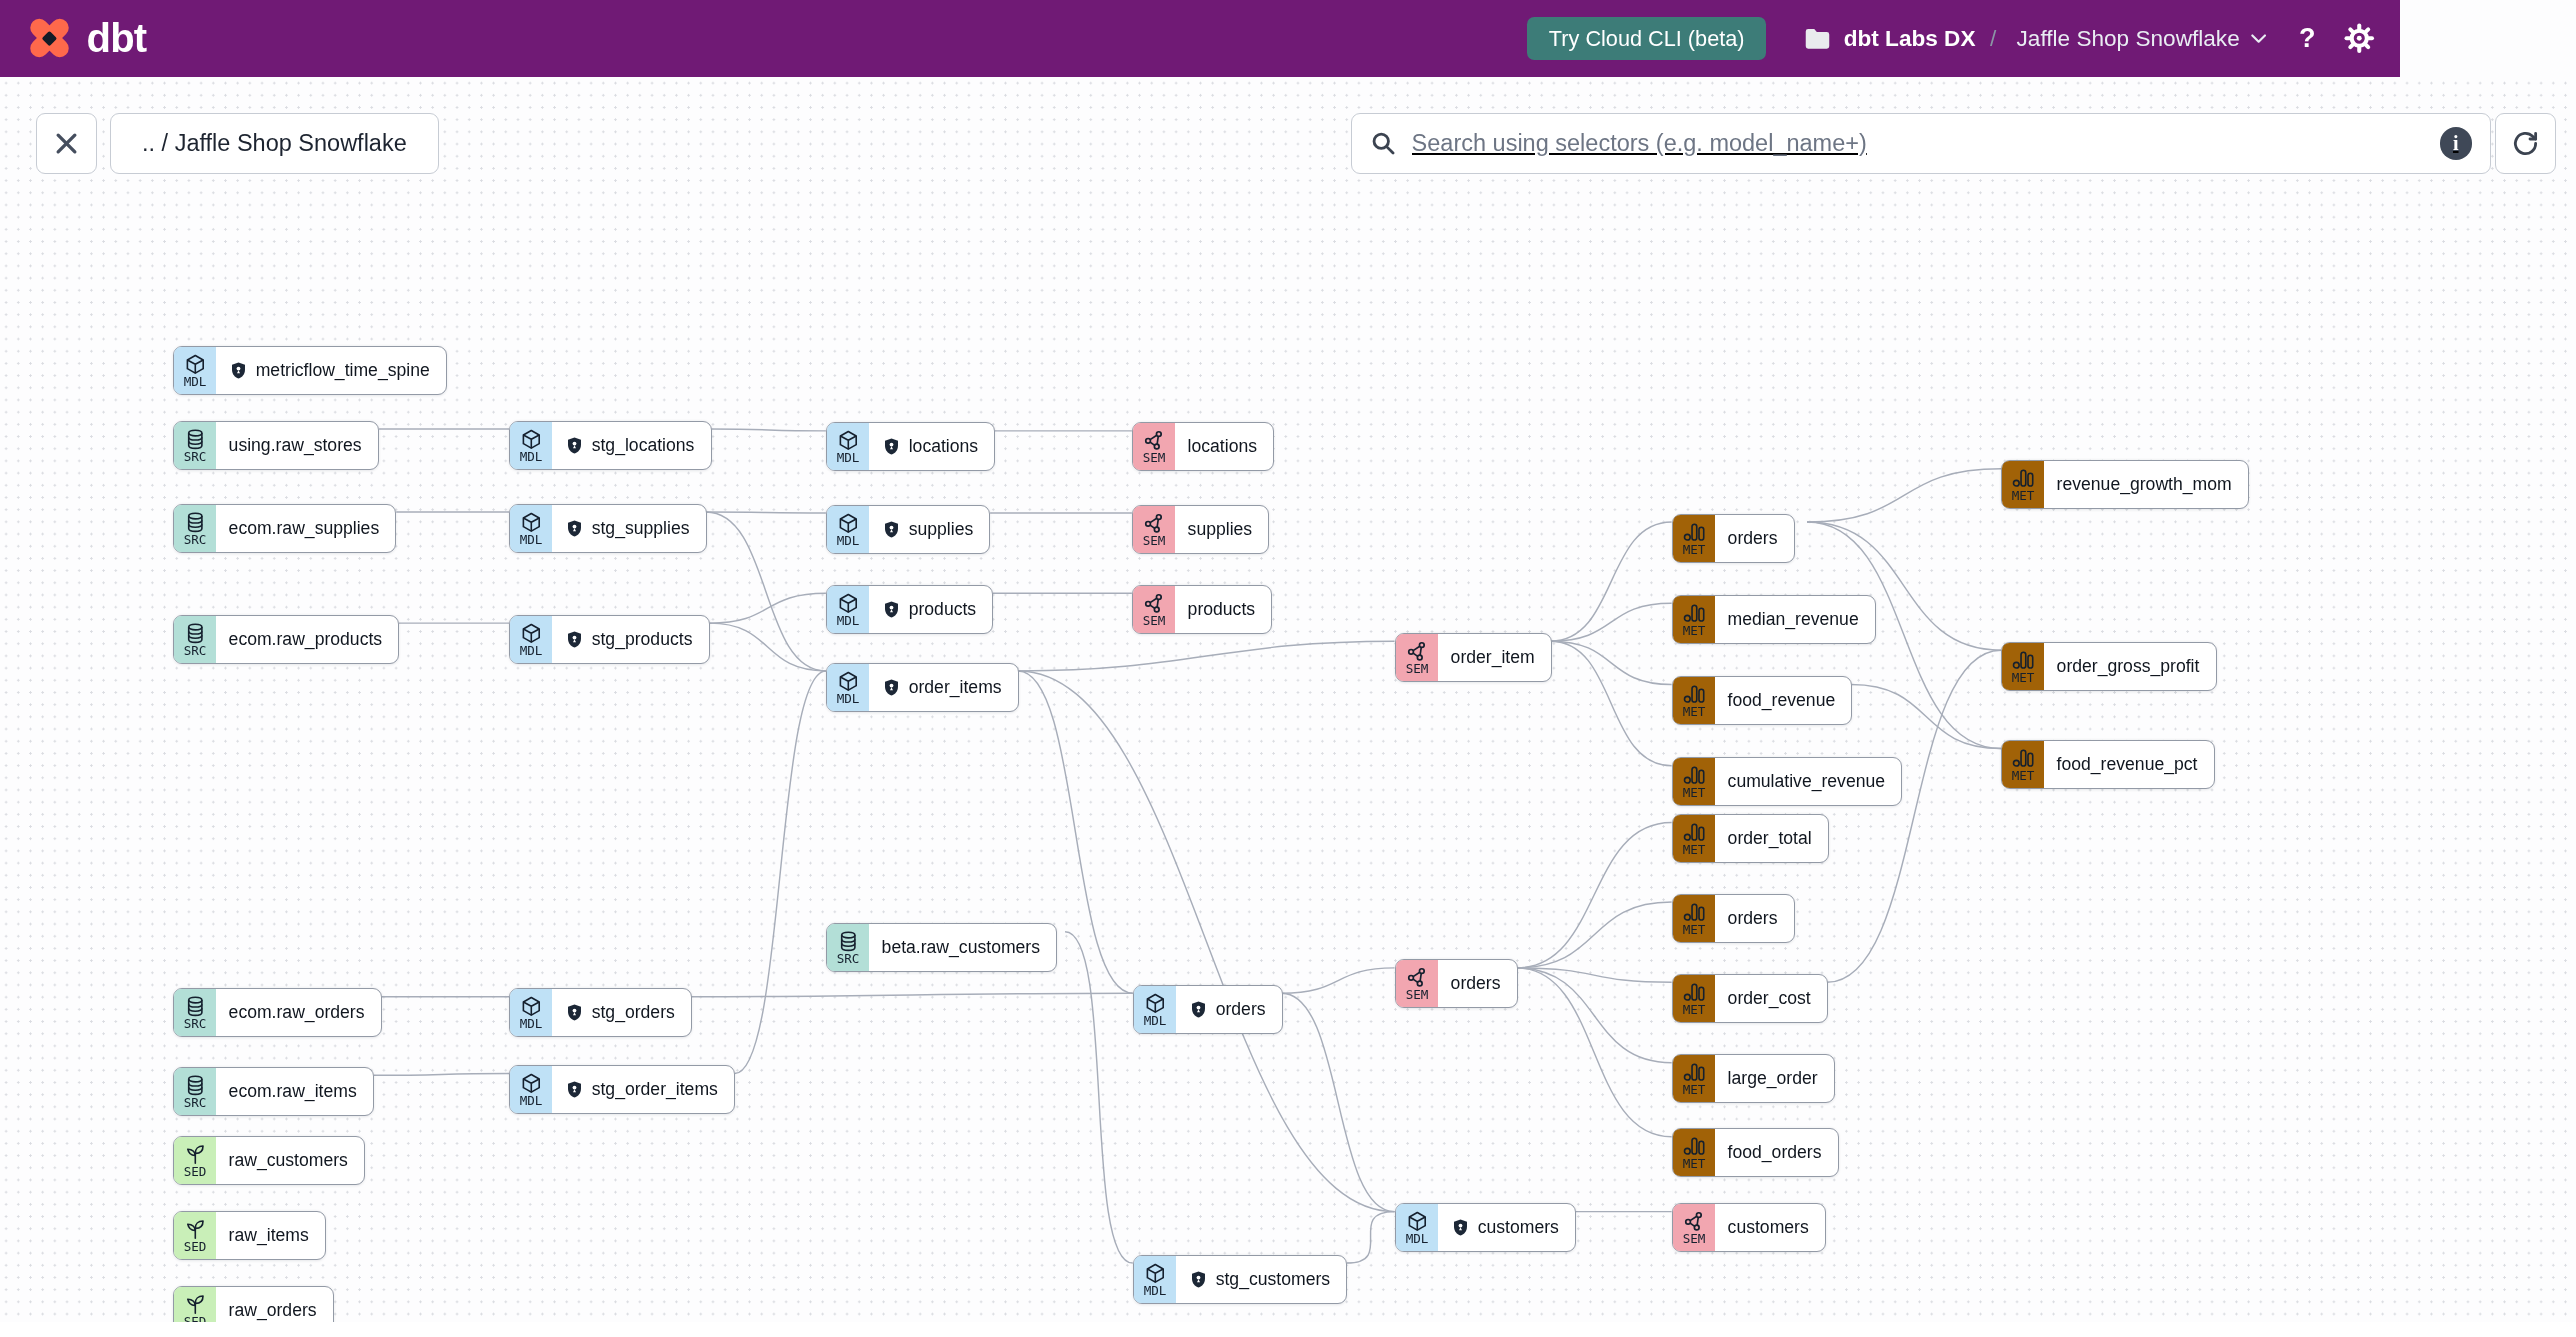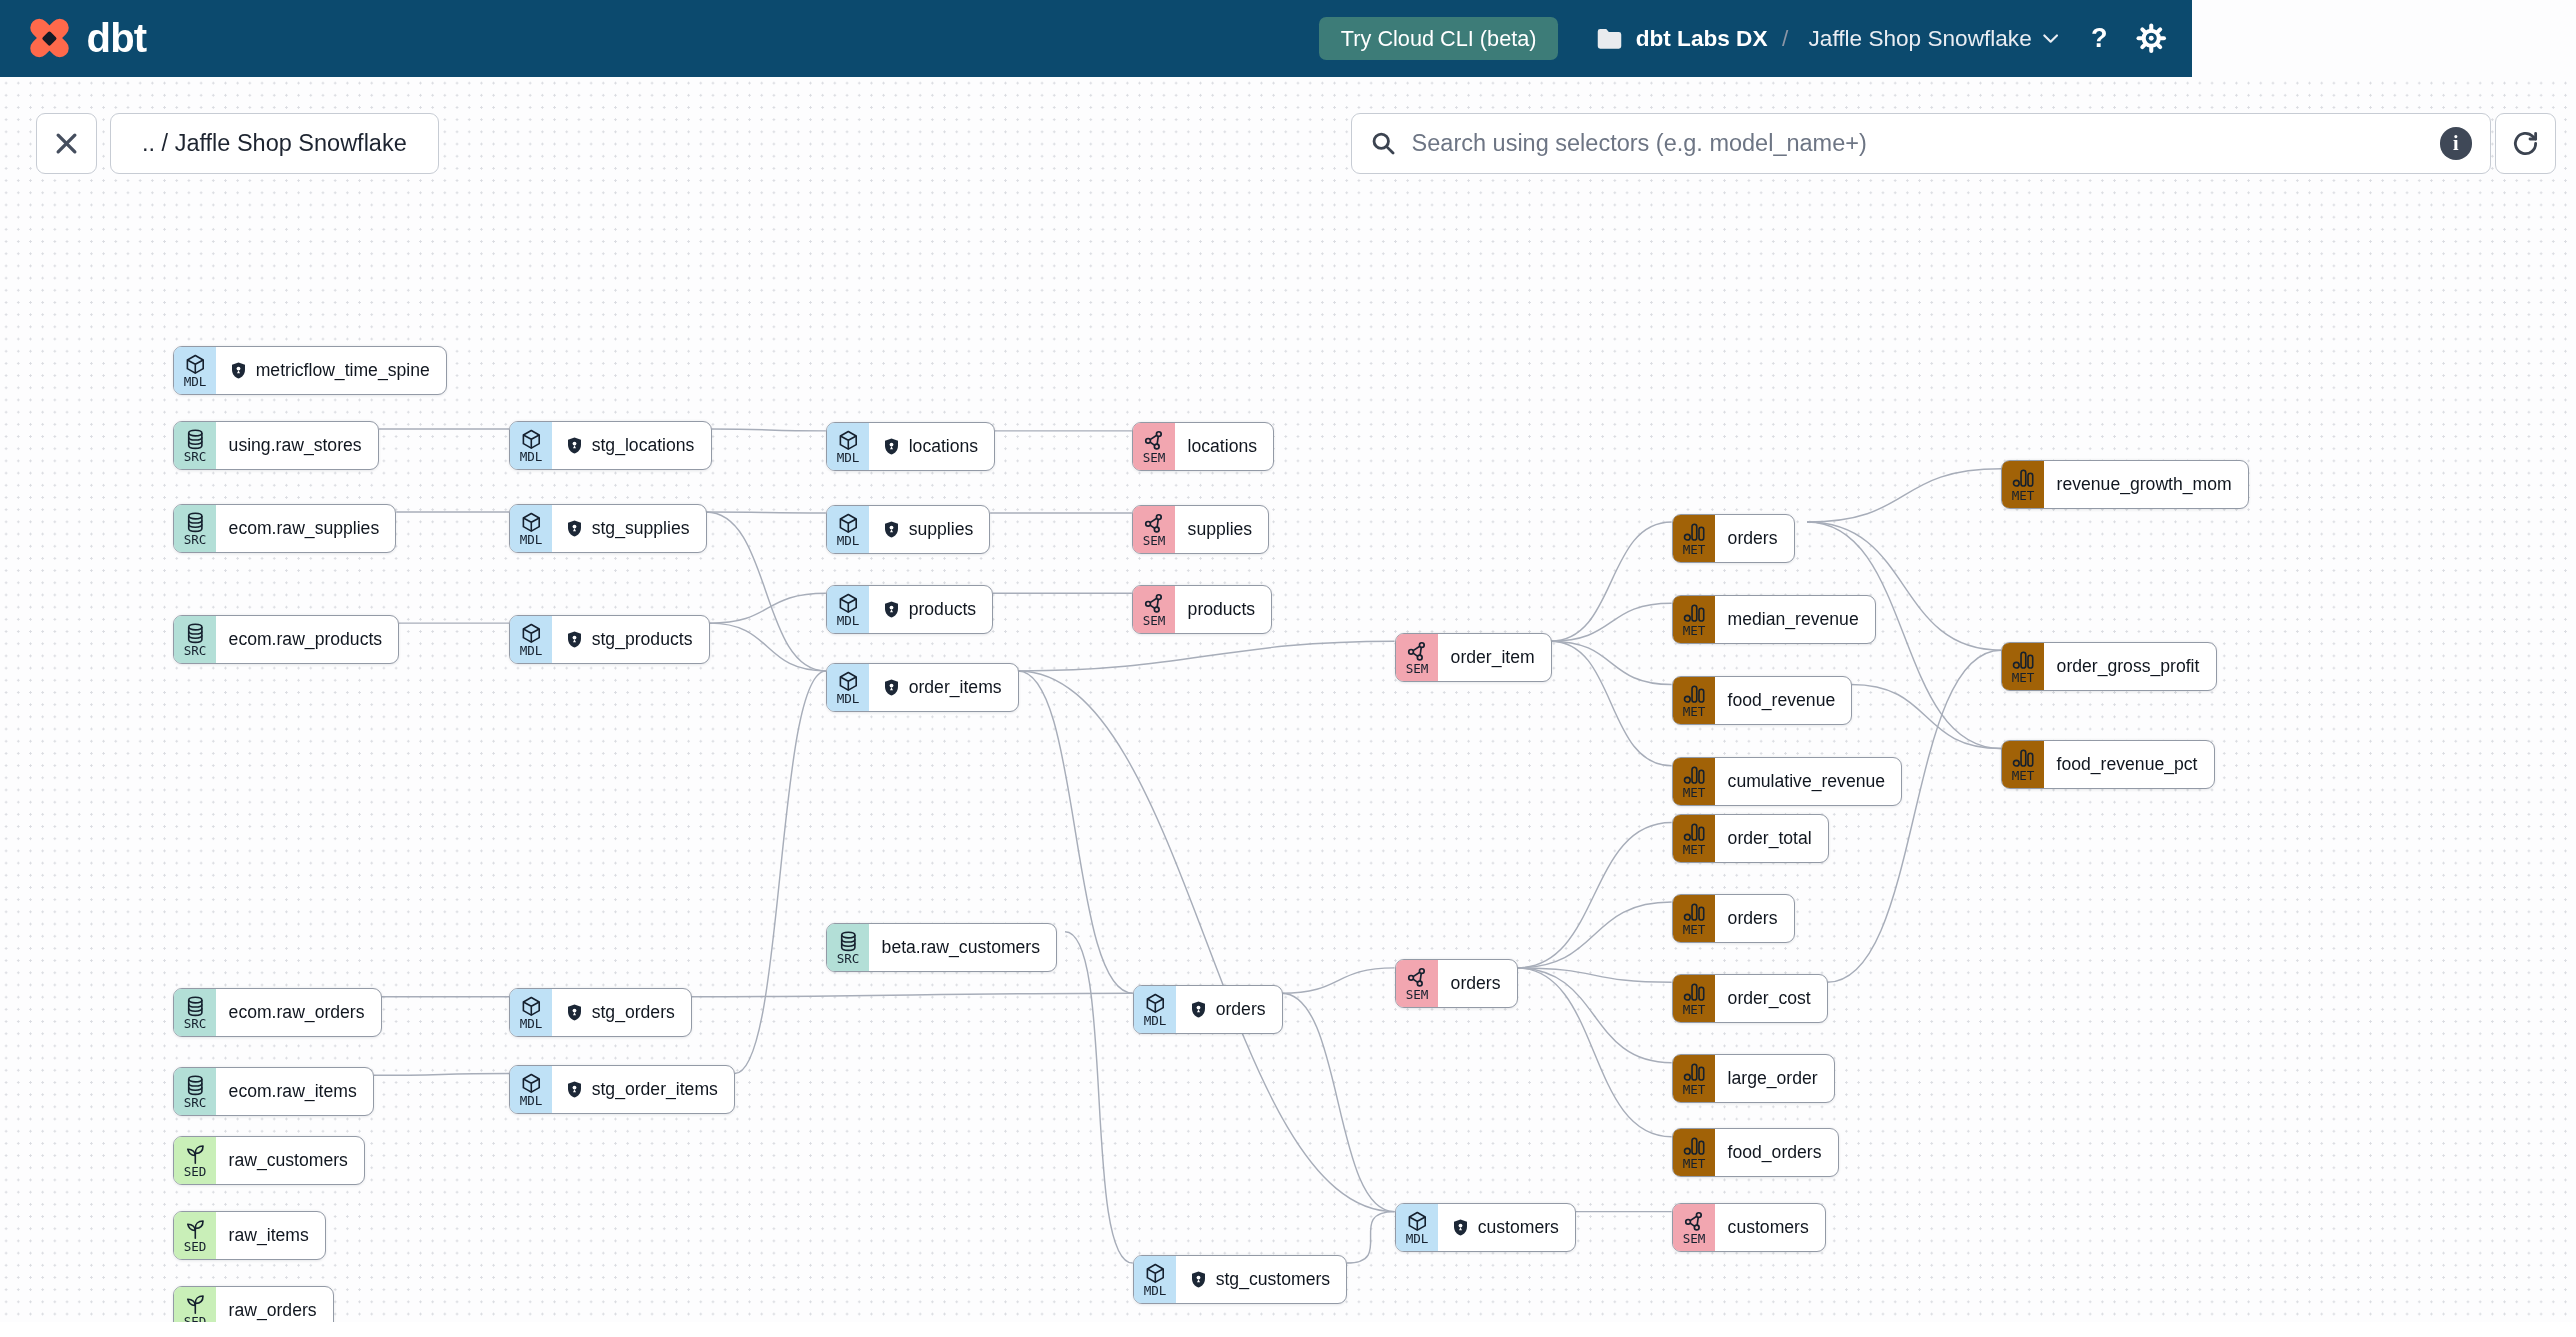--- a/index.html
+++ b/index.html
@@ -1,19 +1,19 @@
 <!DOCTYPE html>
 <html style="font-size:14.4px"><head>
 <meta charset="utf-8">
 <style>
   html,body{margin:0;padding:0;width:2576px;height:1338px;overflow:hidden;
     font-family:"Liberation Sans",sans-serif;background:#fdfdfe;}
 
   
-  .navbar{position:absolute;left:0;top:0;width:2192px;height:77px;background:#0c4a6e;
+  .navbar{position:absolute;left:0;top:0;width:2400px;height:77px;background:#701a75;
     display:flex;padding:0 25px;box-sizing:border-box;z-index:10;}
   .logo{display:flex;align-items:center;gap:12.6px;}
   .logo-mark{position:relative;width:49px;height:49px;}
   .logo-mark .bar{position:absolute;left:0.9px;top:15.3px;width:47px;height:18px;background:#ff694b;border-radius:9px;}
   .logo-mark .bar.a{transform:rotate(45deg);}
   .logo-mark .bar.b{transform:rotate(-45deg);}
   .logo-mark .diamond{position:absolute;left:19px;top:19px;width:10.8px;height:10.8px;background:#131b27;transform:rotate(45deg);border-radius:1.8px;}
   .logo-text{color:#fff;font-size:40px;font-weight:bold;letter-spacing:-0.9px;}
   .menu{display:flex;align-items:center;gap:51px;margin-left:63px;}
   .menu a{color:#fff;font-size:22.6px;font-weight:600;text-decoration:none;display:flex;align-items:center;gap:8.1px;cursor:pointer;}
@@ -32,21 +32,21 @@
   
   .canvas{position:absolute;left:0;top:77px;width:2576px;height:1261px;background:#fdfdfe;
     background-image:radial-gradient(#dadce1 1.2px,transparent 1.3px);background-size:12.2px 12.2px;}
   .canvas-bottom-strip{position:absolute;left:0;bottom:0;width:100%;height:16.2px;background:#ffffff;z-index:3;}
 
   
   .tool{position:absolute;z-index:6;background:#fff;border:1.4px solid #c7ccd4;border-radius:9px;box-sizing:border-box;}
   .close-btn{left:36px;top:36px;width:61px;height:61px;display:flex;align-items:center;justify-content:center;cursor:pointer;}
   .breadcrumb-btn{left:110px;top:36px;height:61px;display:flex;align-items:center;padding:0 31px;
     font-size:23.5px;color:#1d2430;cursor:pointer;white-space:nowrap;}
-  .searchbar{left:1351px;top:36px;width:1140px;height:61px;display:flex;align-items:center;padding:0 18px;gap:12.6px;}
+  .searchbar{left:1351px;top:36px;width:1140px;height:61px;display:flex;align-items:center;padding:0 18px;gap:12.6px;text-decoration:underline;}
   .searchbar input{flex:1;border:none;outline:none;font-family:"Liberation Sans",sans-serif;font-size:23.5px;color:#1d2430;background:transparent;}
   .searchbar input::placeholder{color:#6d7584;}
   .info-dot{width:32.5px;height:32.5px;border-radius:50%;background:#3f4857;color:#fff;display:flex;align-items:center;justify-content:center;
     font-size:20px;font-weight:bold;font-family:"Liberation Serif",serif;cursor:pointer;flex:0 0 auto;}
   .refresh-btn{left:2495px;top:36px;width:61px;height:61px;display:flex;align-items:center;justify-content:center;cursor:pointer;}
 
   
   #edges{position:absolute;left:0;top:0;width:2576px;height:1261px;z-index:1;}
   #edges path{fill:none;stroke:#a7adb9;stroke-width:1.6px;}
   #nodes{position:absolute;left:0;top:16px;width:2576px;height:1261px;z-index:2;text-align:center;}

